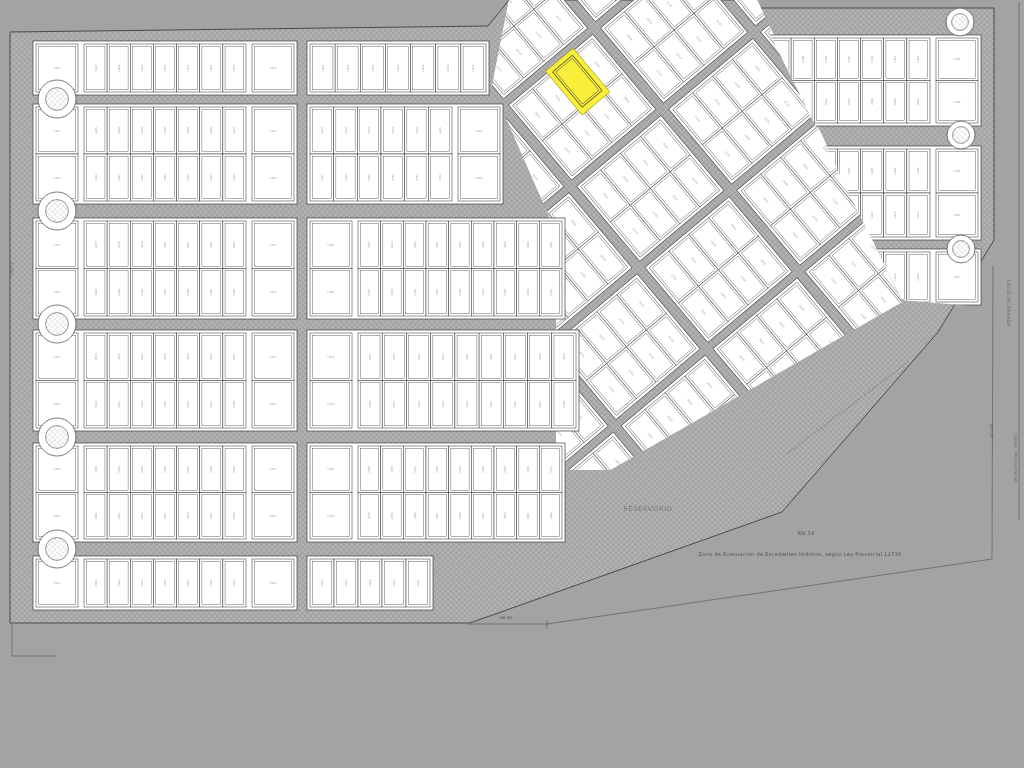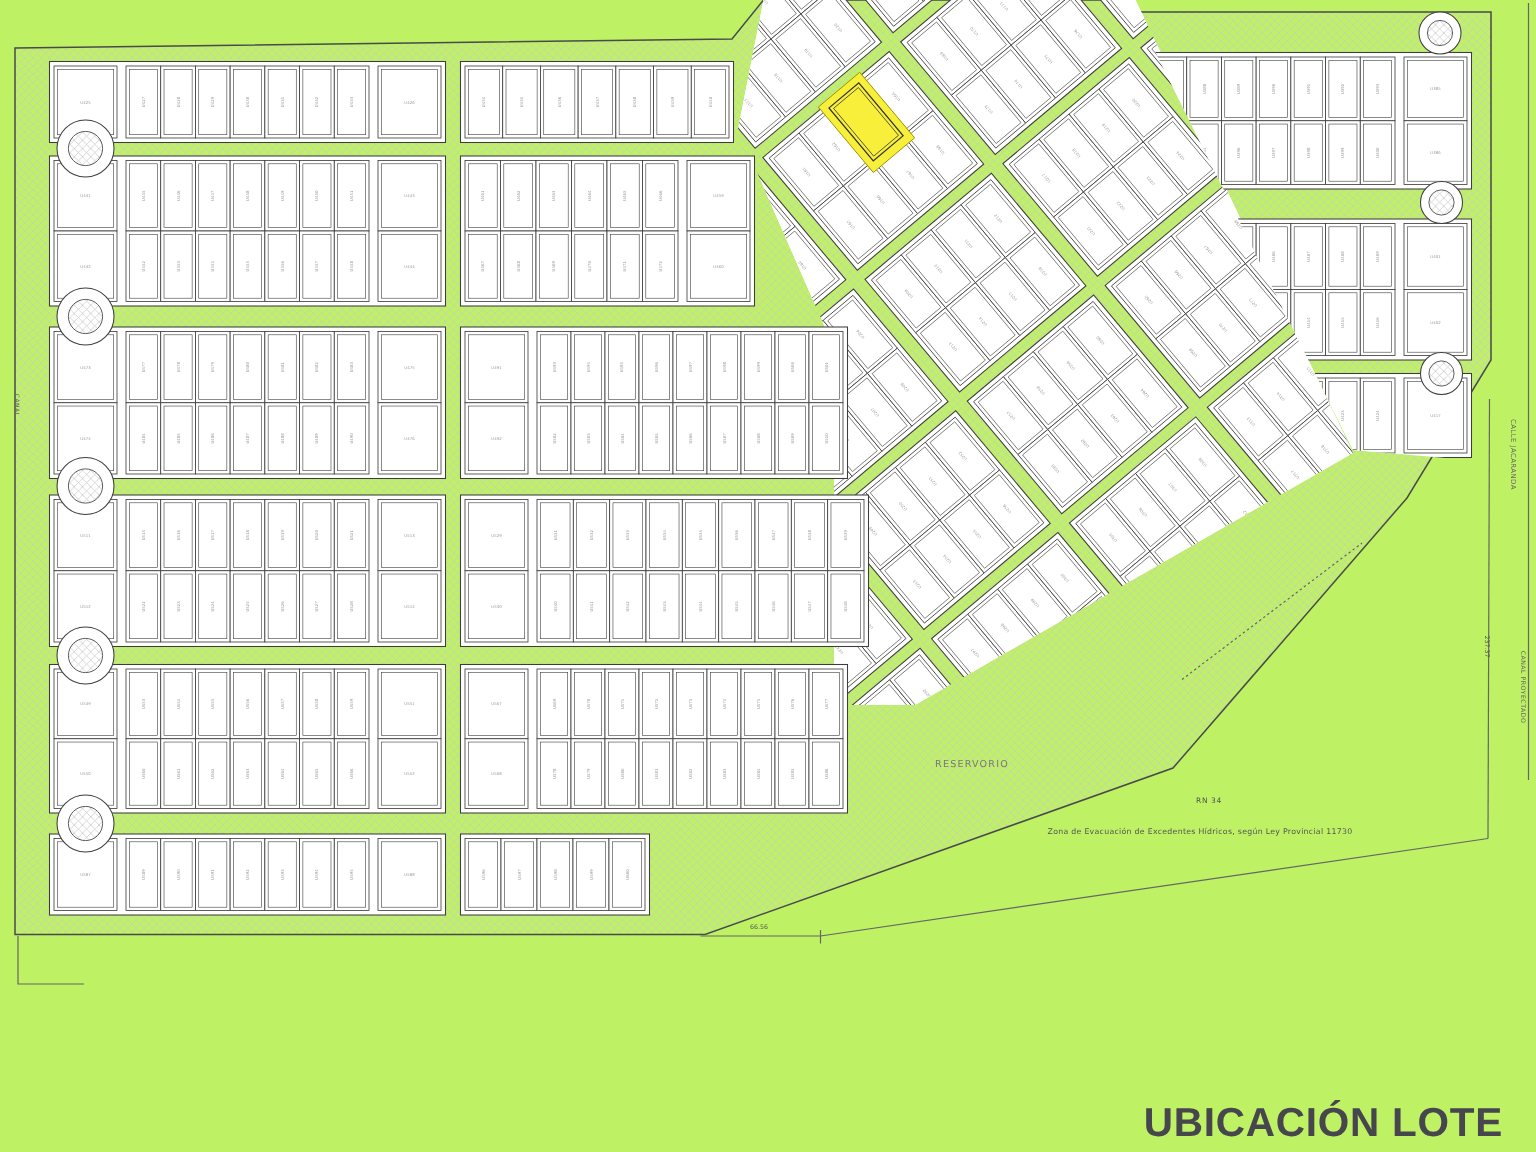--- a/index.html
+++ b/index.html
@@ -1,16 +1,16 @@
 <!DOCTYPE html>
 <html><head>
 <meta charset="utf-8">
 <style>
   html,body{margin:0;padding:0;background:#fff;}
-  .stage{position:relative;width:1024px;height:768px;background:#bef264;overflow:hidden;
+  .stage{position:relative;width:1024px;height:768px;background:#a3a3a3;overflow:hidden;
          font-family:"DejaVu Sans", sans-serif;}
   .stage svg{position:absolute;left:0;top:0;}
   .caption{position:absolute;right:22px;bottom:4px;
            font-family:"Liberation Sans", sans-serif;
            font-weight:bold;font-size:27px;letter-spacing:.5px;color:#47464e;}
 </style>
 </head>
 <body>
 
 <div class="stage">
@@ -1932,14 +1932,13 @@
         <text x="648" y="511" font-size="6.4" fill="#787878" text-anchor="middle" letter-spacing="0.8" font-family="&quot;DejaVu Sans&quot;, sans-serif">RESERVORIO</text>
         <text x="806" y="535" font-size="5" fill="#555555" text-anchor="middle" letter-spacing="0.4" font-family="&quot;DejaVu Sans&quot;, sans-serif">RN 34</text>
         <text x="800" y="556" font-size="5.2" fill="#555555" text-anchor="middle" letter-spacing="0.2" font-family="&quot;DejaVu Sans&quot;, sans-serif">Zona de Evacuación de Excedentes Hídricos, según Ley Provincial 11730</text>
         <text x="1007" y="303" font-size="4.6" fill="#666666" text-anchor="middle" letter-spacing="0.3" font-family="&quot;DejaVu Sans&quot;, sans-serif" transform="rotate(90 1007 303)">CALLE JACARANDA</text>
         <text x="1014" y="458" font-size="4.2" fill="#666666" text-anchor="middle" letter-spacing="0.3" font-family="&quot;DejaVu Sans&quot;, sans-serif" transform="rotate(90 1014 458)">CANAL PROYECTADO</text>
         <text x="10" y="270" font-size="4" fill="#666666" text-anchor="middle" letter-spacing="0.3" font-family="&quot;DejaVu Sans&quot;, sans-serif" transform="rotate(90 10 270)">CANAL</text>
         <text x="506" y="619" font-size="4.2" fill="#555555" text-anchor="middle" letter-spacing="0" font-family="&quot;DejaVu Sans&quot;, sans-serif">66.56</text>
         <text x="990" y="431" font-size="4.2" fill="#555555" text-anchor="middle" letter-spacing="0" font-family="&quot;DejaVu Sans&quot;, sans-serif" transform="rotate(90 990 431)">237.37</text>
       </g>
     </svg>
-  <div class="caption">UBICACIÓN LOTE</div>
 </div>
 
 </body></html>

